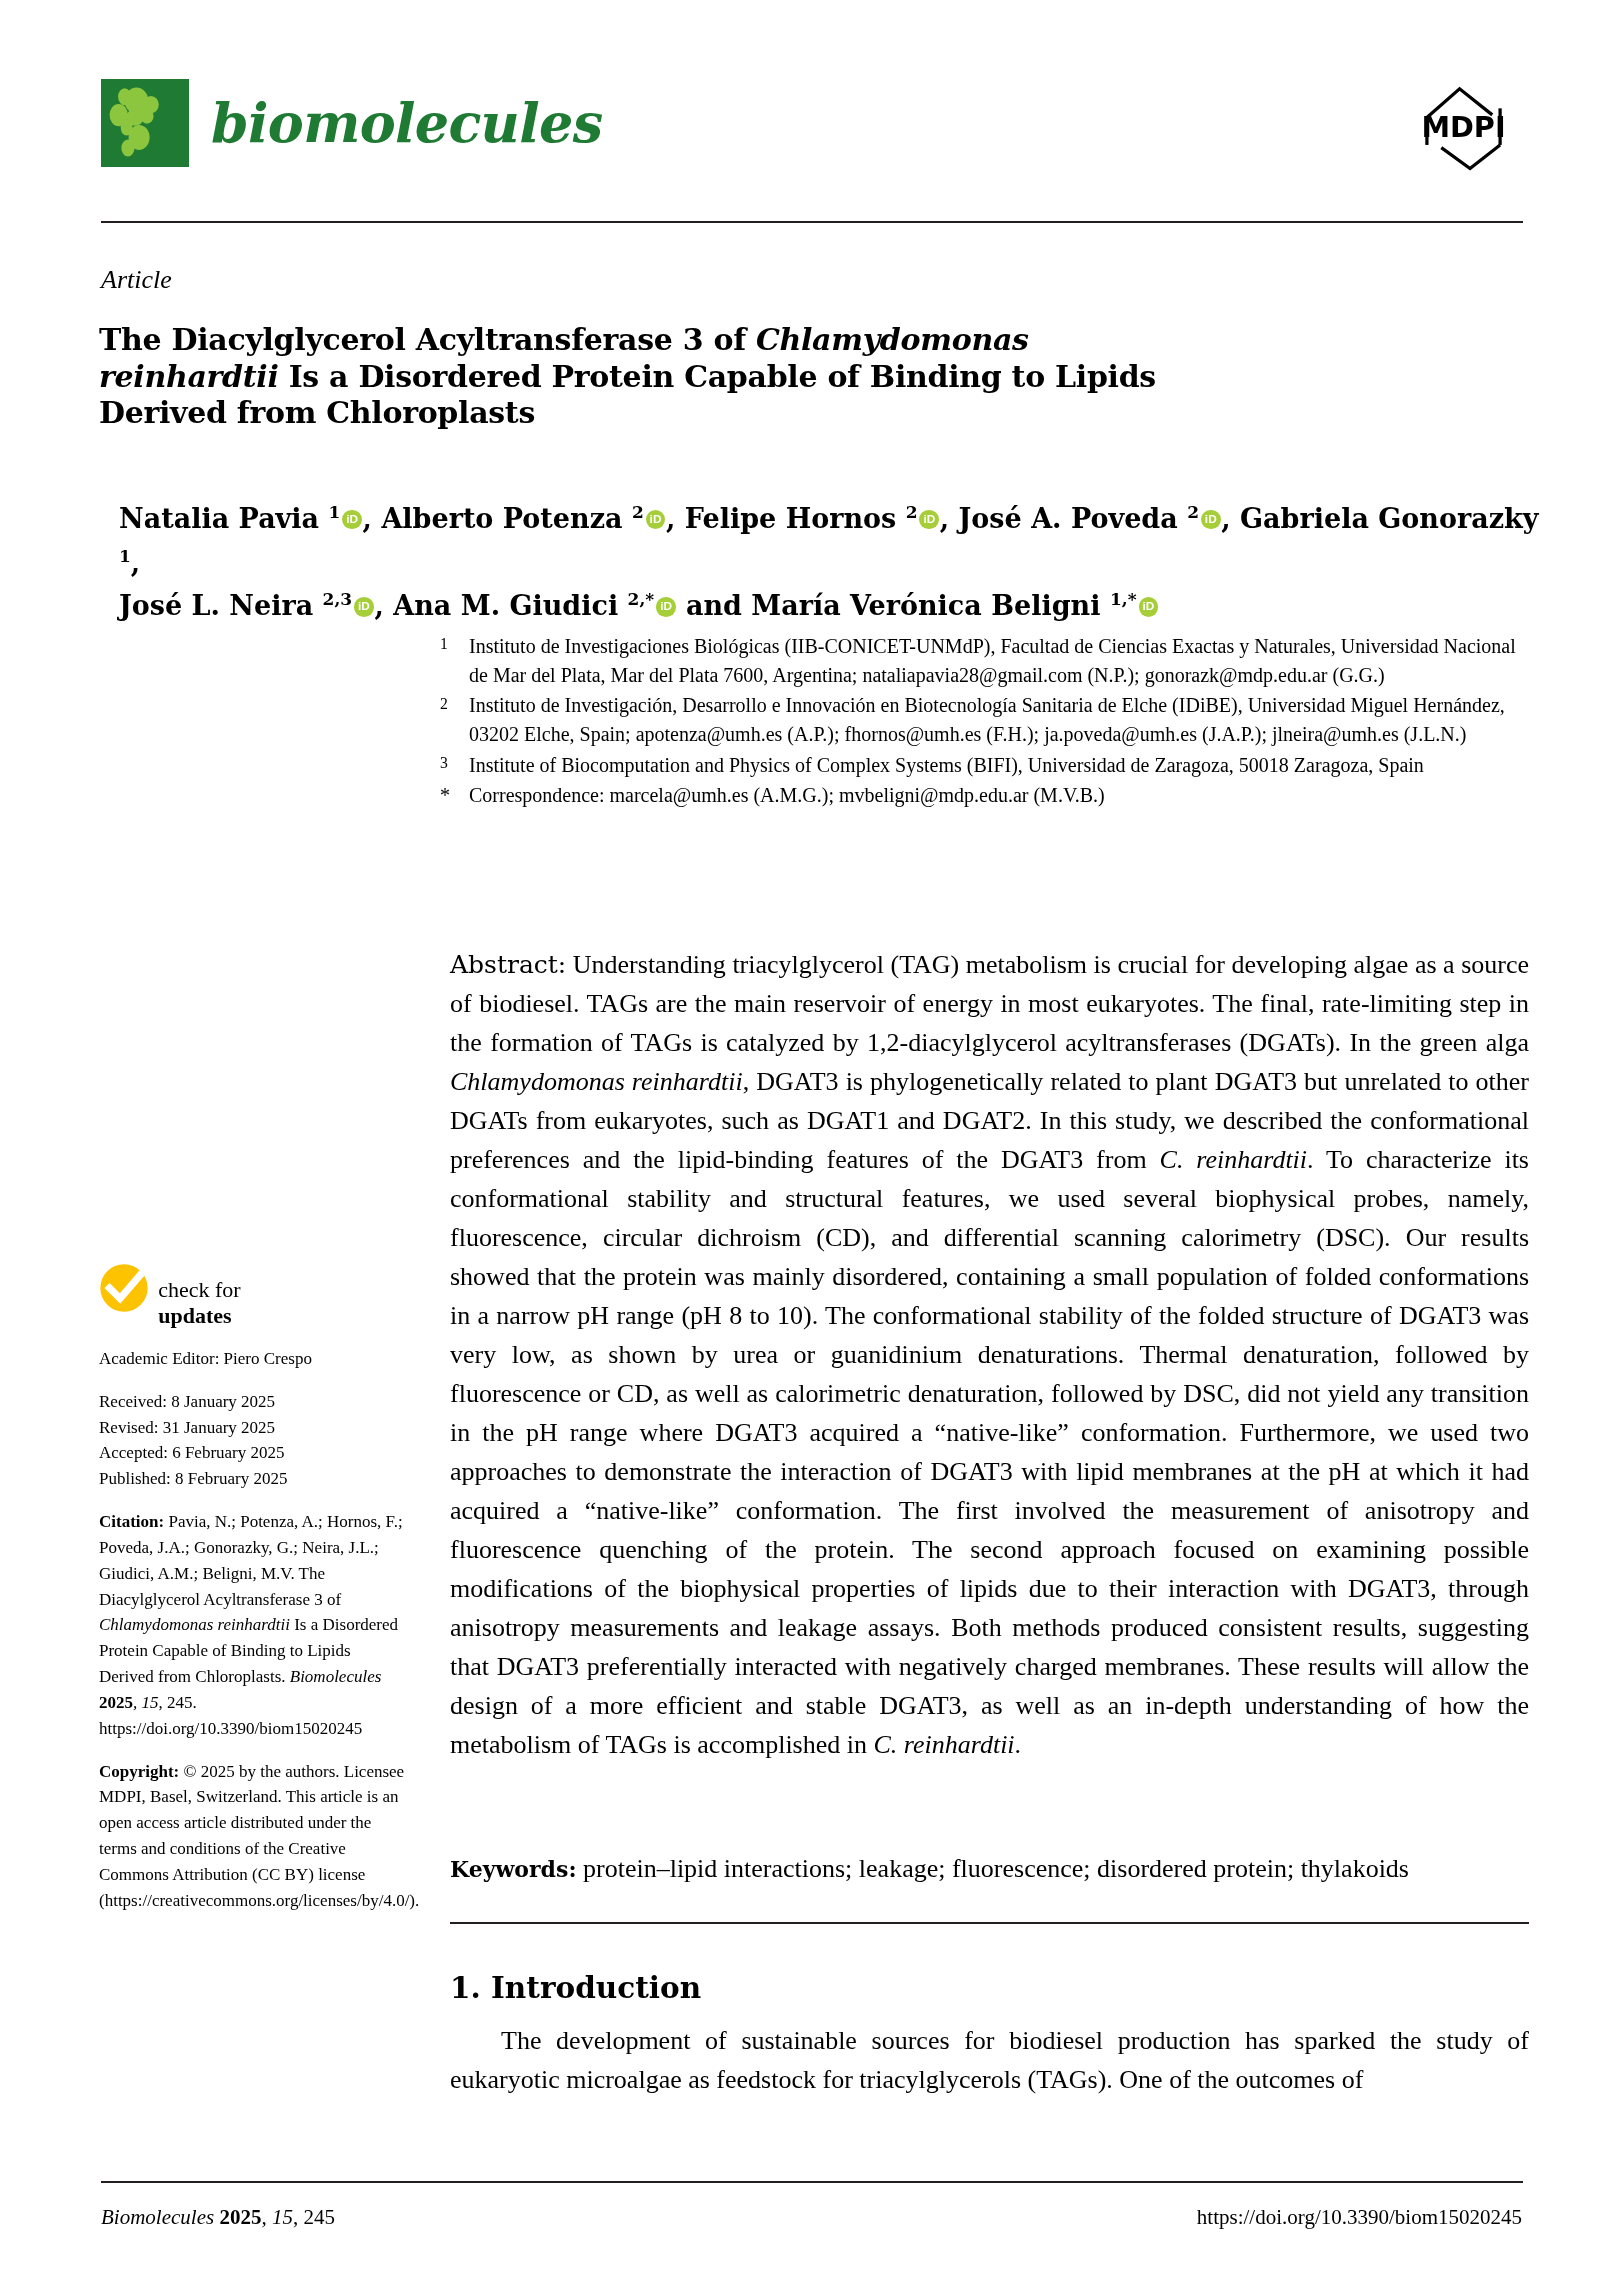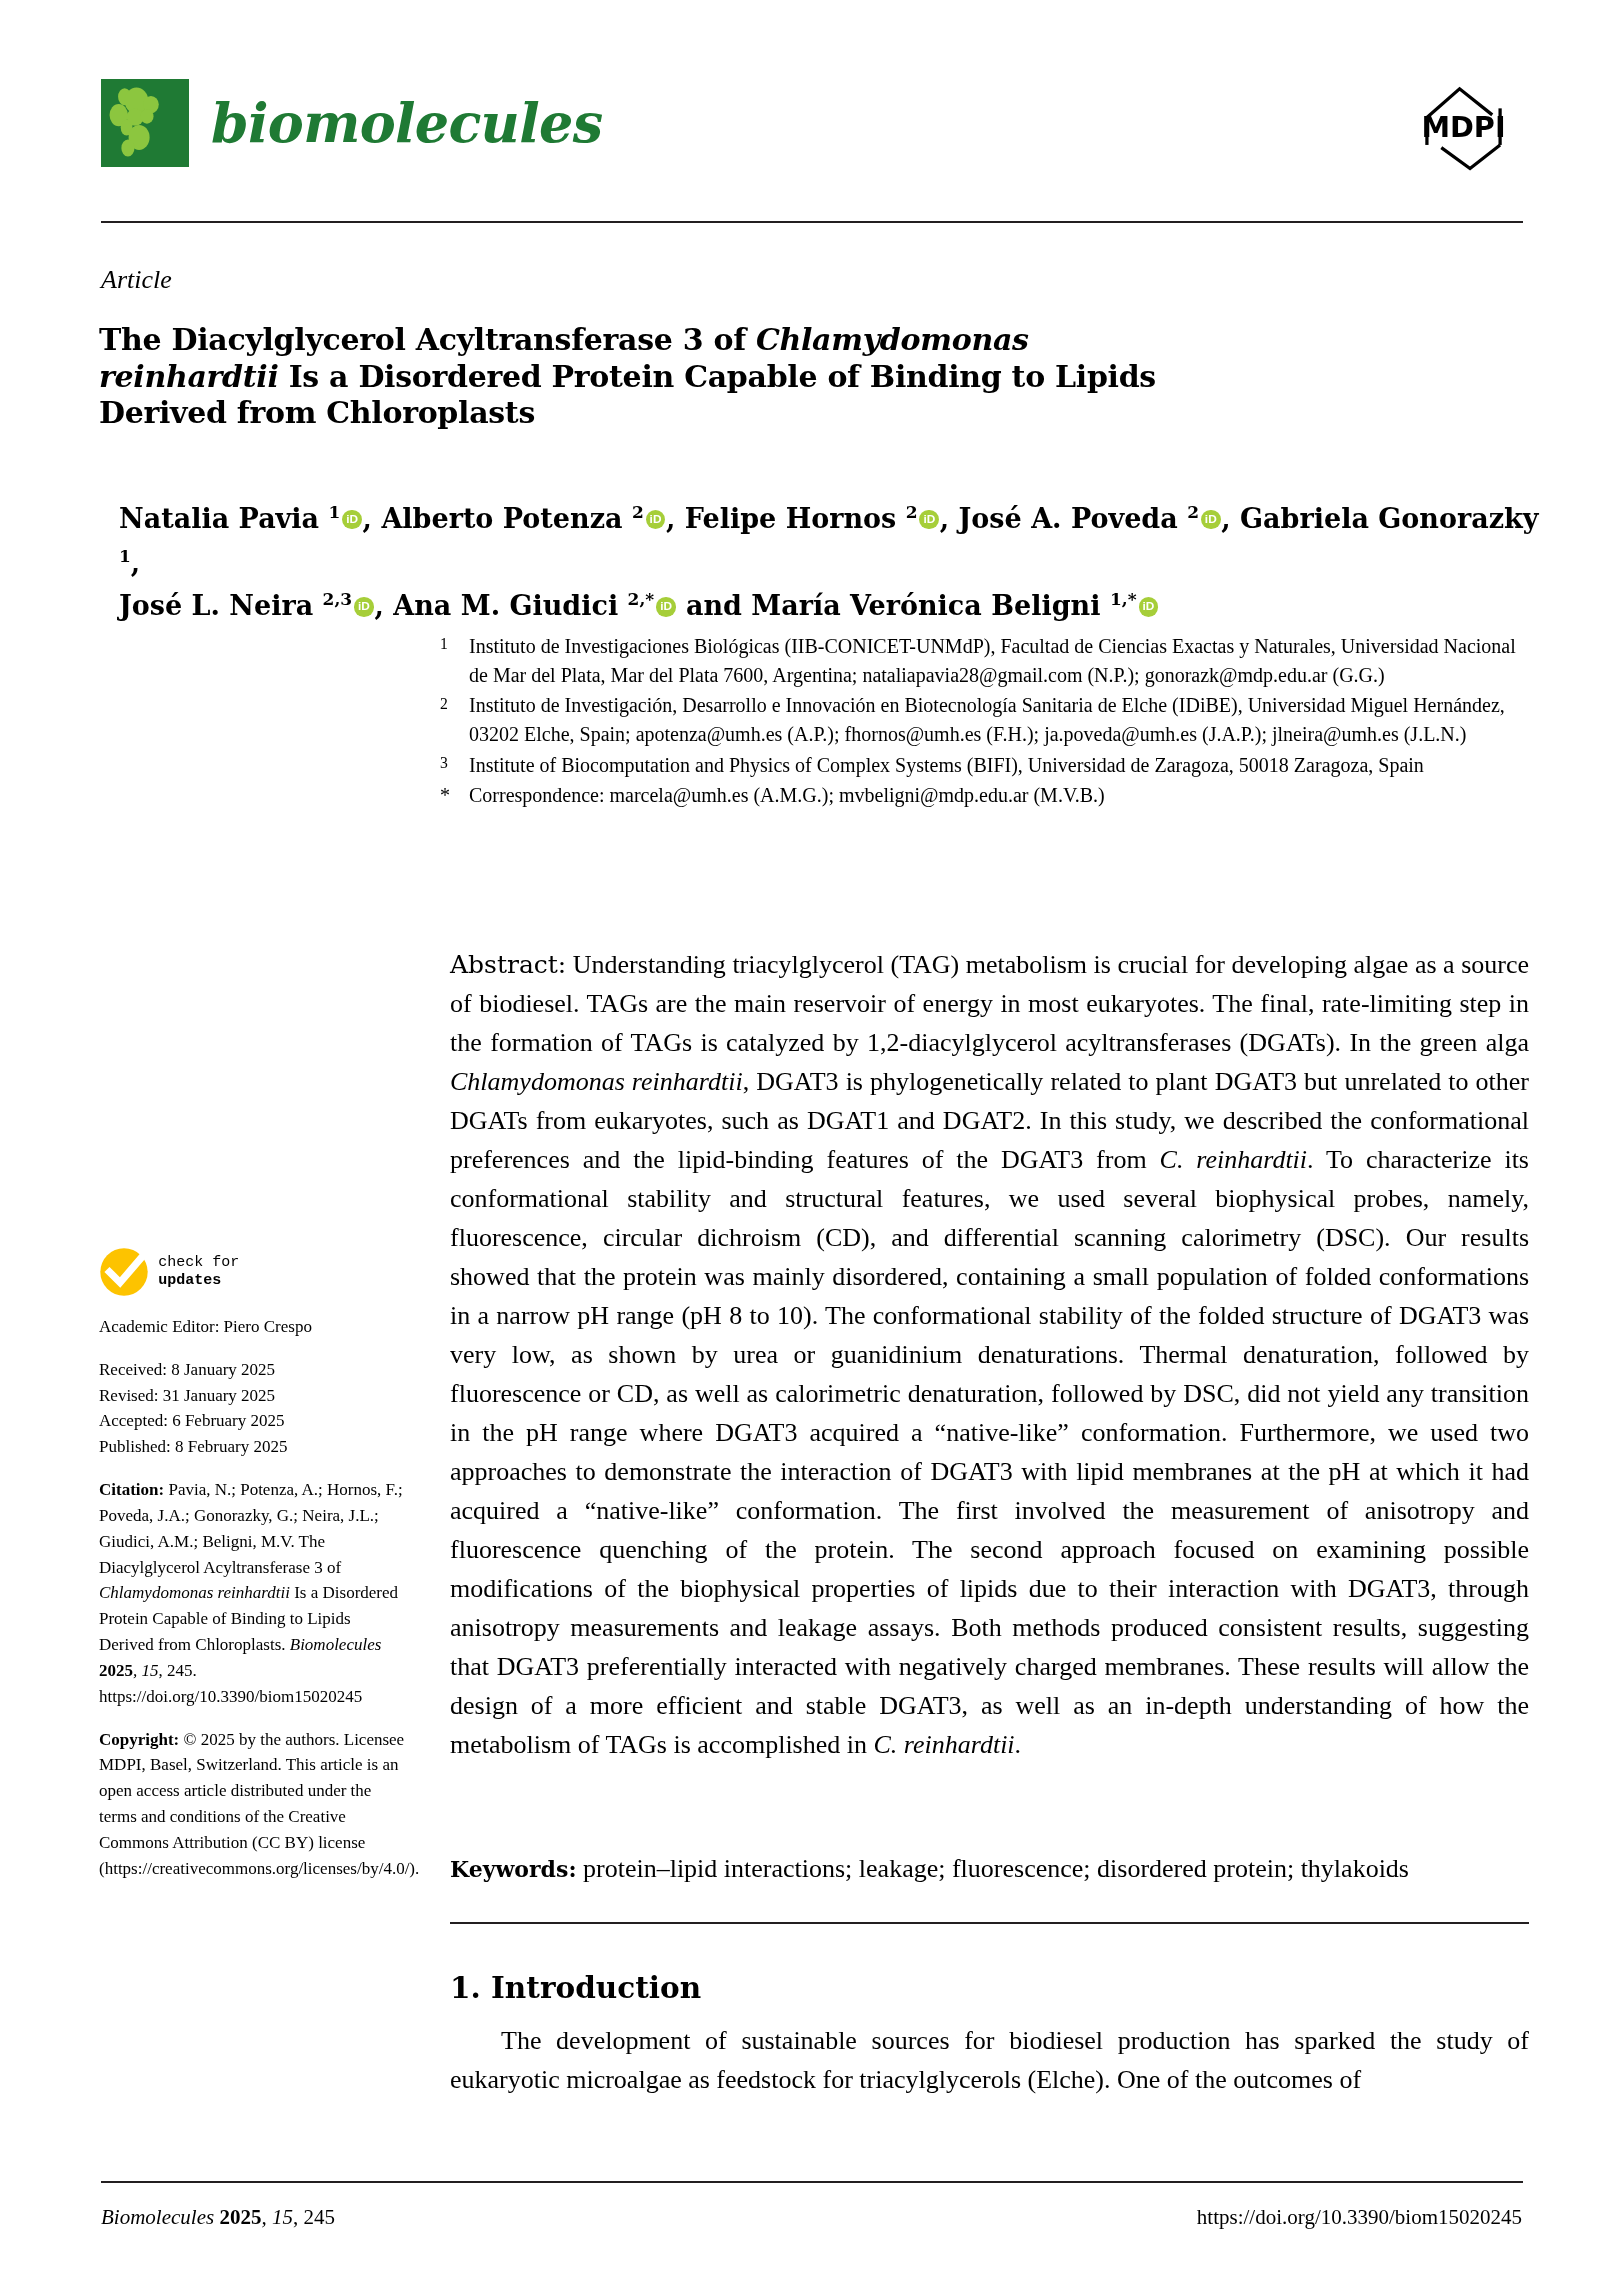--- a/index.html
+++ b/index.html
@@ -103,21 +103,21 @@
   }
 
   
   .sidebar {
     position:absolute; left:99px; top:1247px; width:308px;
     font-size:17px; line-height:1.52;
   }
   .badge { display:flex; align-items:center; gap:9.2px; margin-bottom:17px; }
   .badge-mark { width:50px; height:50px; flex:none; }
   .badge-text {
-    font-family:Liberation Mono, monospace; font-size:15px; line-height:1.18;
+    font-family:Liberation Serif, serif; font-size:22px; line-height:1.18;margin-top:30px;
   }
   .badge-text .lo { font-weight:400; }
   .badge-text .hi { font-weight:700; }
 
   .sb-block { margin-bottom:17px; }
   .sb-block.tight { margin-bottom:0; }
   .sb-block b { font-weight:700; }
   .sb-block i { font-style:italic; }
   .sb-line { display:block; }
 </style>
@@ -205,21 +205,21 @@
   <div class="abstract">
     <b>Abstract:</b><span> Understanding triacylglycerol (TAG) metabolism is crucial for developing algae as a source of biodiesel. TAGs are the main reservoir of energy in most eukaryotes. The final, rate-limiting step in the formation of TAGs is catalyzed by 1,2-diacylglycerol acyltransferases (DGATs). In the green alga </span><i>Chlamydomonas reinhardtii</i><span>, DGAT3 is phylogenetically related to plant DGAT3 but unrelated to other DGATs from eukaryotes, such as DGAT1 and DGAT2. In this study, we described the conformational preferences and the lipid-binding features of the DGAT3 from </span><i>C. reinhardtii</i><span>. To characterize its conformational stability and structural features, we used several biophysical probes, namely, fluorescence, circular dichroism (CD), and differential scanning calorimetry (DSC). Our results showed that the protein was mainly disordered, containing a small population of folded conformations in a narrow pH range (pH 8 to 10). The conformational stability of the folded structure of DGAT3 was very low, as shown by urea or guanidinium denaturations. Thermal denaturation, followed by fluorescence or CD, as well as calorimetric denaturation, followed by DSC, did not yield any transition in the pH range where DGAT3 acquired a “native-like” conformation. Furthermore, we used two approaches to demonstrate the interaction of DGAT3 with lipid membranes at the pH at which it had acquired a “native-like” conformation. The first involved the measurement of anisotropy and fluorescence quenching of the protein. The second approach focused on examining possible modifications of the biophysical properties of lipids due to their interaction with DGAT3, through anisotropy measurements and leakage assays. Both methods produced consistent results, suggesting that DGAT3 preferentially interacted with negatively charged membranes. These results will allow the design of a more efficient and stable DGAT3, as well as an in-depth understanding of how the metabolism of TAGs is accomplished in </span><i>C. reinhardtii</i><span>.</span>
   </div>
 
   <div class="keywords">
     <b>Keywords:</b><span> protein–lipid interactions; leakage; fluorescence; disordered protein; thylakoids</span>
   </div>
   <div class="kw-rule"></div>
 
   <div class="sec-head">1. Introduction</div>
-  <div class="sec-body">The development of sustainable sources for biodiesel production has sparked the study of eukaryotic microalgae as feedstock for triacylglycerols (Elche). One of the outcomes of</div>
+  <div class="sec-body">The development of sustainable sources for biodiesel production has sparked the study of eukaryotic microalgae as feedstock for triacylglycerols (TAGs). One of the outcomes of</div>
 
   <div class="sidebar">
 
     <div class="badge">
       <div class="badge-mark">
         <svg viewBox="0 0 76 76" xmlns="http://www.w3.org/2000/svg">
           <circle cx="38" cy="38" r="36" fill="#fdc300"></circle>
           <path d="M16 38 L32 54 L68 12" fill="none" stroke="#ffffff" stroke-width="11" stroke-linecap="square" stroke-linejoin="miter"></path>
         </svg>
       </div>

